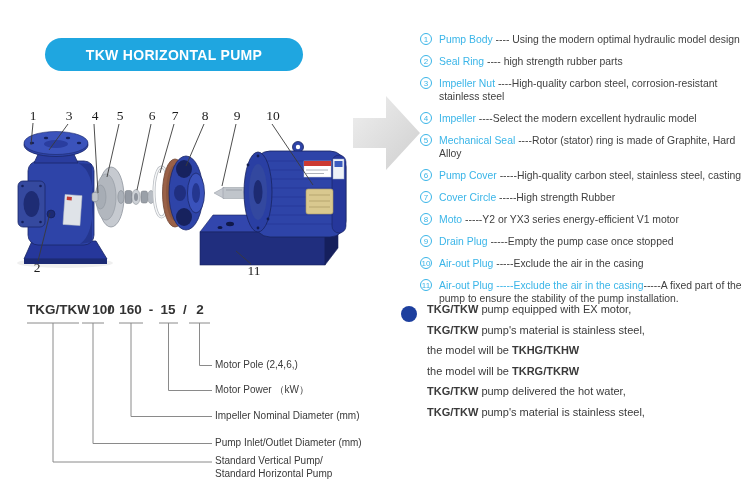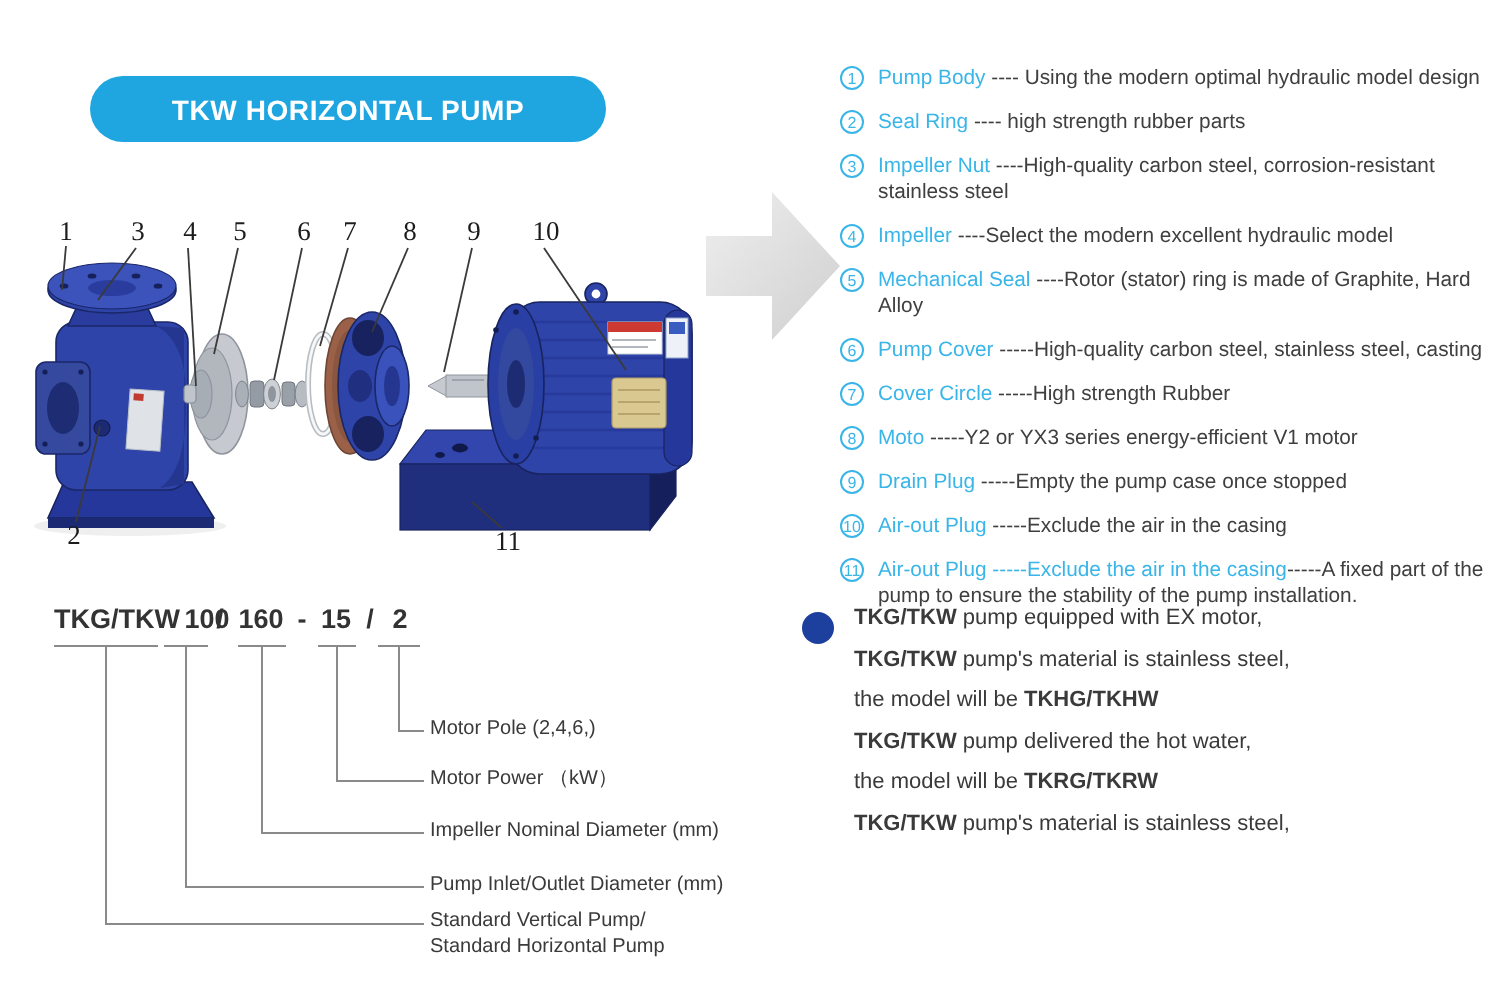--- a/index.html
+++ b/index.html
@@ -260,18 +260,18 @@
   <div class="mlabel" style="top:410px">Impeller Nominal Diameter (mm)</div>
   <div class="mlabel" style="top:437px">Pump Inlet/Outlet Diameter (mm)</div>
   <div class="mlabel" style="top:455px">Standard Vertical Pump/
 Standard Horizontal Pump</div>
 
   <div class="bullet"></div>
   <div class="notes">
     <div class="nline"><span class="pre">TKG/TKW</span><span> pump equipped with EX motor,</span><span class="strong"></span></div>
     <div class="nline"><span class="pre">TKG/TKW</span><span> pump's material is stainless steel,</span><span class="strong"></span></div>
     <div class="nline"><span class="pre"></span><span>the model will be </span><span class="strong">TKHG/TKHW</span></div>
+    <div class="nline"><span class="pre"></span><span>the model will be </span><span class="strong">TKRG/TKRW</span></div>
     <div class="nline"><span class="pre">TKG/TKW</span><span> pump delivered the hot water,</span><span class="strong"></span></div>
-    <div class="nline"><span class="pre"></span><span>the model will be </span><span class="strong">TKRG/TKRW</span></div>
     <div class="nline pair-tight"><span class="pre">TKG/TKW</span><span> pump's material is stainless steel,</span><span class="strong"></span></div>
   </div>
 
 </div>
 
 </body></html>

